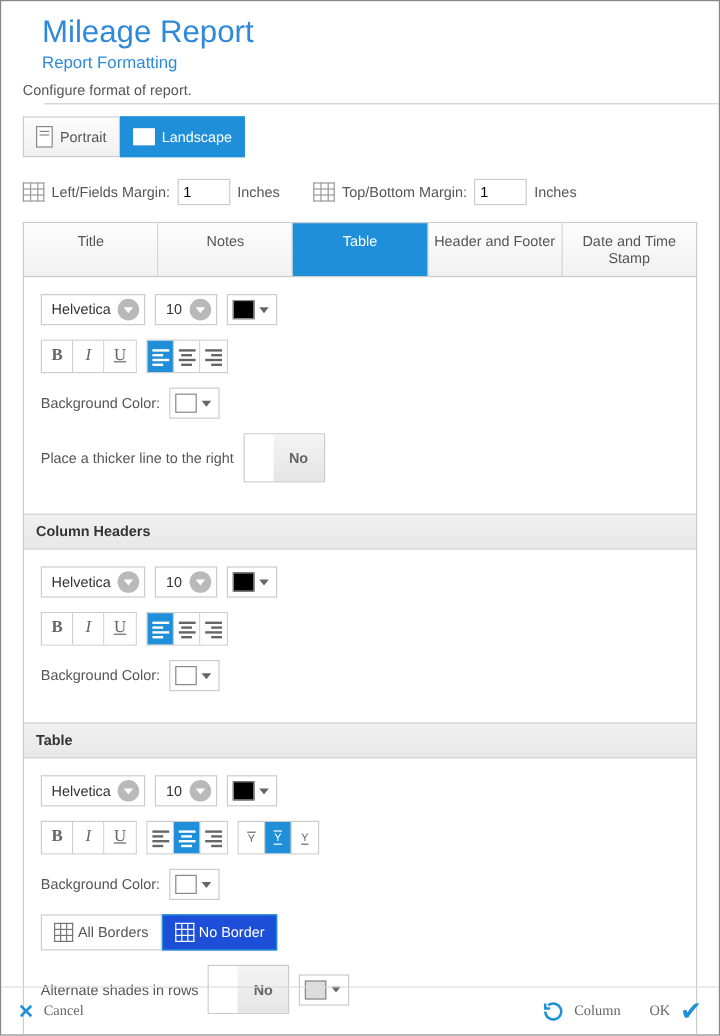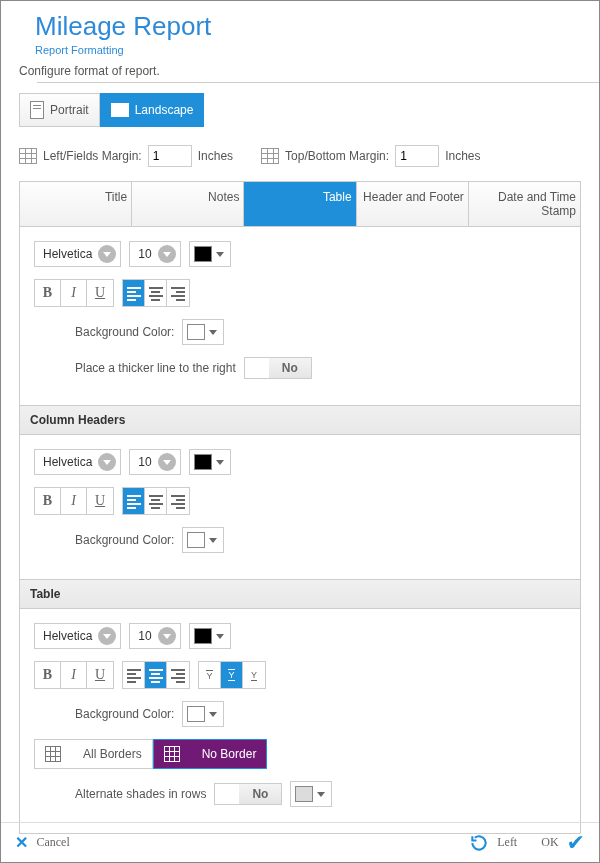--- a/index.html
+++ b/index.html
@@ -17,21 +17,21 @@
   .header {
     padding: 10px 20px 0 34px;
   }
   .title {
     font-size: 26px;
     color: #2e8ad8;
     font-weight: 300;
     margin: 0;
   }
   .subtitle {
-    font-size: 11px;
+    font-size: 14px;
     color: #2e8ad8;
     font-weight: 300;
     margin: 2px 0 8px 0;
   }
   .instruction {
     font-size: 12px;
     color: #555;
     margin: 0 0 4px 0;
     padding-left: 0;
   }
@@ -84,21 +84,21 @@
       linear-gradient(#999,#999) 17px 0/1px 100% no-repeat;
   }
   .grid-icon.v { transform: rotate(0deg); }
   .num-input {
     width: 44px; height: 22px; border:1px solid #ccc; padding:2px 4px; font-size:12px;
   }
   .tabs {
     display:flex; border:1px solid #ccc; margin-bottom:0;
   }
   .tab {
-    flex:1; text-align:right; padding:8px 4px; border-right:1px solid #ccc;
+    flex:1; text-align:center; padding:8px 4px; border-right:1px solid #ccc;
     background: linear-gradient(#fdfdfd,#f1f1f1); color:#555; cursor:pointer; font-size:12px;
   }
   .tab:last-child { border-right:none; }
   .tab.active { background:#1f8fd9; color:#fff; }
   .panel-group { border:1px solid #ccc; border-top:none; }
   .panel { }
   .panel-head {
     background: linear-gradient(#f0f0f0,#e8e8e8);
     border-top:1px solid #ccc;
     border-bottom:1px solid #ccc;
@@ -149,32 +149,32 @@
   .align-c span:nth-child(3){top:8px;width:14px;left:0;}
   .align-c span:nth-child(4){top:12px;width:9px;left:2.5px;}
   .align-r span:nth-child(1){top:0;width:14px;left:0;}
   .align-r span:nth-child(2){top:4px;width:9px;left:5px;}
   .align-r span:nth-child(3){top:8px;width:14px;left:0;}
   .align-r span:nth-child(4){top:12px;width:9px;left:5px;}
   .valign-group { display:inline-flex; border:1px solid #ccc; }
   .valign-btn { width:22px;height:26px;display:flex;align-items:center;justify-content:center;border-right:1px solid #ccc;background:#fff;cursor:pointer;font-size:9px;color:#666;font-family:Arial; }
   .valign-btn:last-child{border-right:none;}
   .valign-btn.active { background:#1f8fd9; color:#fff; }
-  .label-inline { color:#555;margin-left:41px; }
+  .label-inline { color:#555; }
   .toggle-no {
-    display:inline-flex; border:1px solid #ccc; height:22px; overflow:hidden;
+    display:inline-flex; border:1px solid #ccc; height:41px; overflow:hidden;
   }
   .toggle-no .tog-off { width:24px; background:#fff; }
   .toggle-no .tog-lbl { width:42px; background:linear-gradient(#f4f4f4,#e5e5e5); display:flex;align-items:center;justify-content:center;font-weight:bold;color:#666;font-size:12px; }
   .border-group { display:inline-flex; }
   .border-btn {
-    display:inline-flex; align-items:center; gap:22px; height:30px; padding:0 10px;
+    display:inline-flex; align-items:center; gap:4px; height:30px; padding:0 10px;
     border:1px solid #ccc; background:#fff; cursor:pointer; color:#555;
   }
-  .border-btn.active { background:#701a75; color:#fff; border-color:#1f8fd9; }
+  .border-btn.active { background:#1d4ed8; color:#fff; border-color:#1f8fd9; }
   .grid-mini {
     width:16px;height:16px;display:inline-block;background:
       linear-gradient(#777,#777) 0 0/100% 1px no-repeat,
       linear-gradient(#777,#777) 0 5px/100% 1px no-repeat,
       linear-gradient(#777,#777) 0 10px/100% 1px no-repeat,
       linear-gradient(#777,#777) 0 15px/100% 1px no-repeat,
       linear-gradient(#777,#777) 0 0/1px 100% no-repeat,
       linear-gradient(#777,#777) 5px 0/1px 100% no-repeat,
       linear-gradient(#777,#777) 10px 0/1px 100% no-repeat,
       linear-gradient(#777,#777) 15px 0/1px 100% no-repeat;
@@ -480,18 +480,18 @@
   <div class="footer-left">
     <span class="x-icon">✕</span>
     <span class="btn-text">Cancel</span>
   </div>
   <div class="footer-right">
     <span class="reset-icon">
       <svg viewBox="0 0 24 24">
           <path fill="none" stroke="#1f8fd9" stroke-width="2.5" d="M4 12a8 8 0 1 0 3-6.3M4 4v5h5"></path>
         </svg>
     </span>
-    <span class="btn-text">Left</span>
+    <span class="btn-text">Column</span>
     <span style="width:8px"></span>
     <span class="btn-text">OK</span>
     <span class="check-icon">✔</span>
   </div>
 </div>
 
 </body></html>

